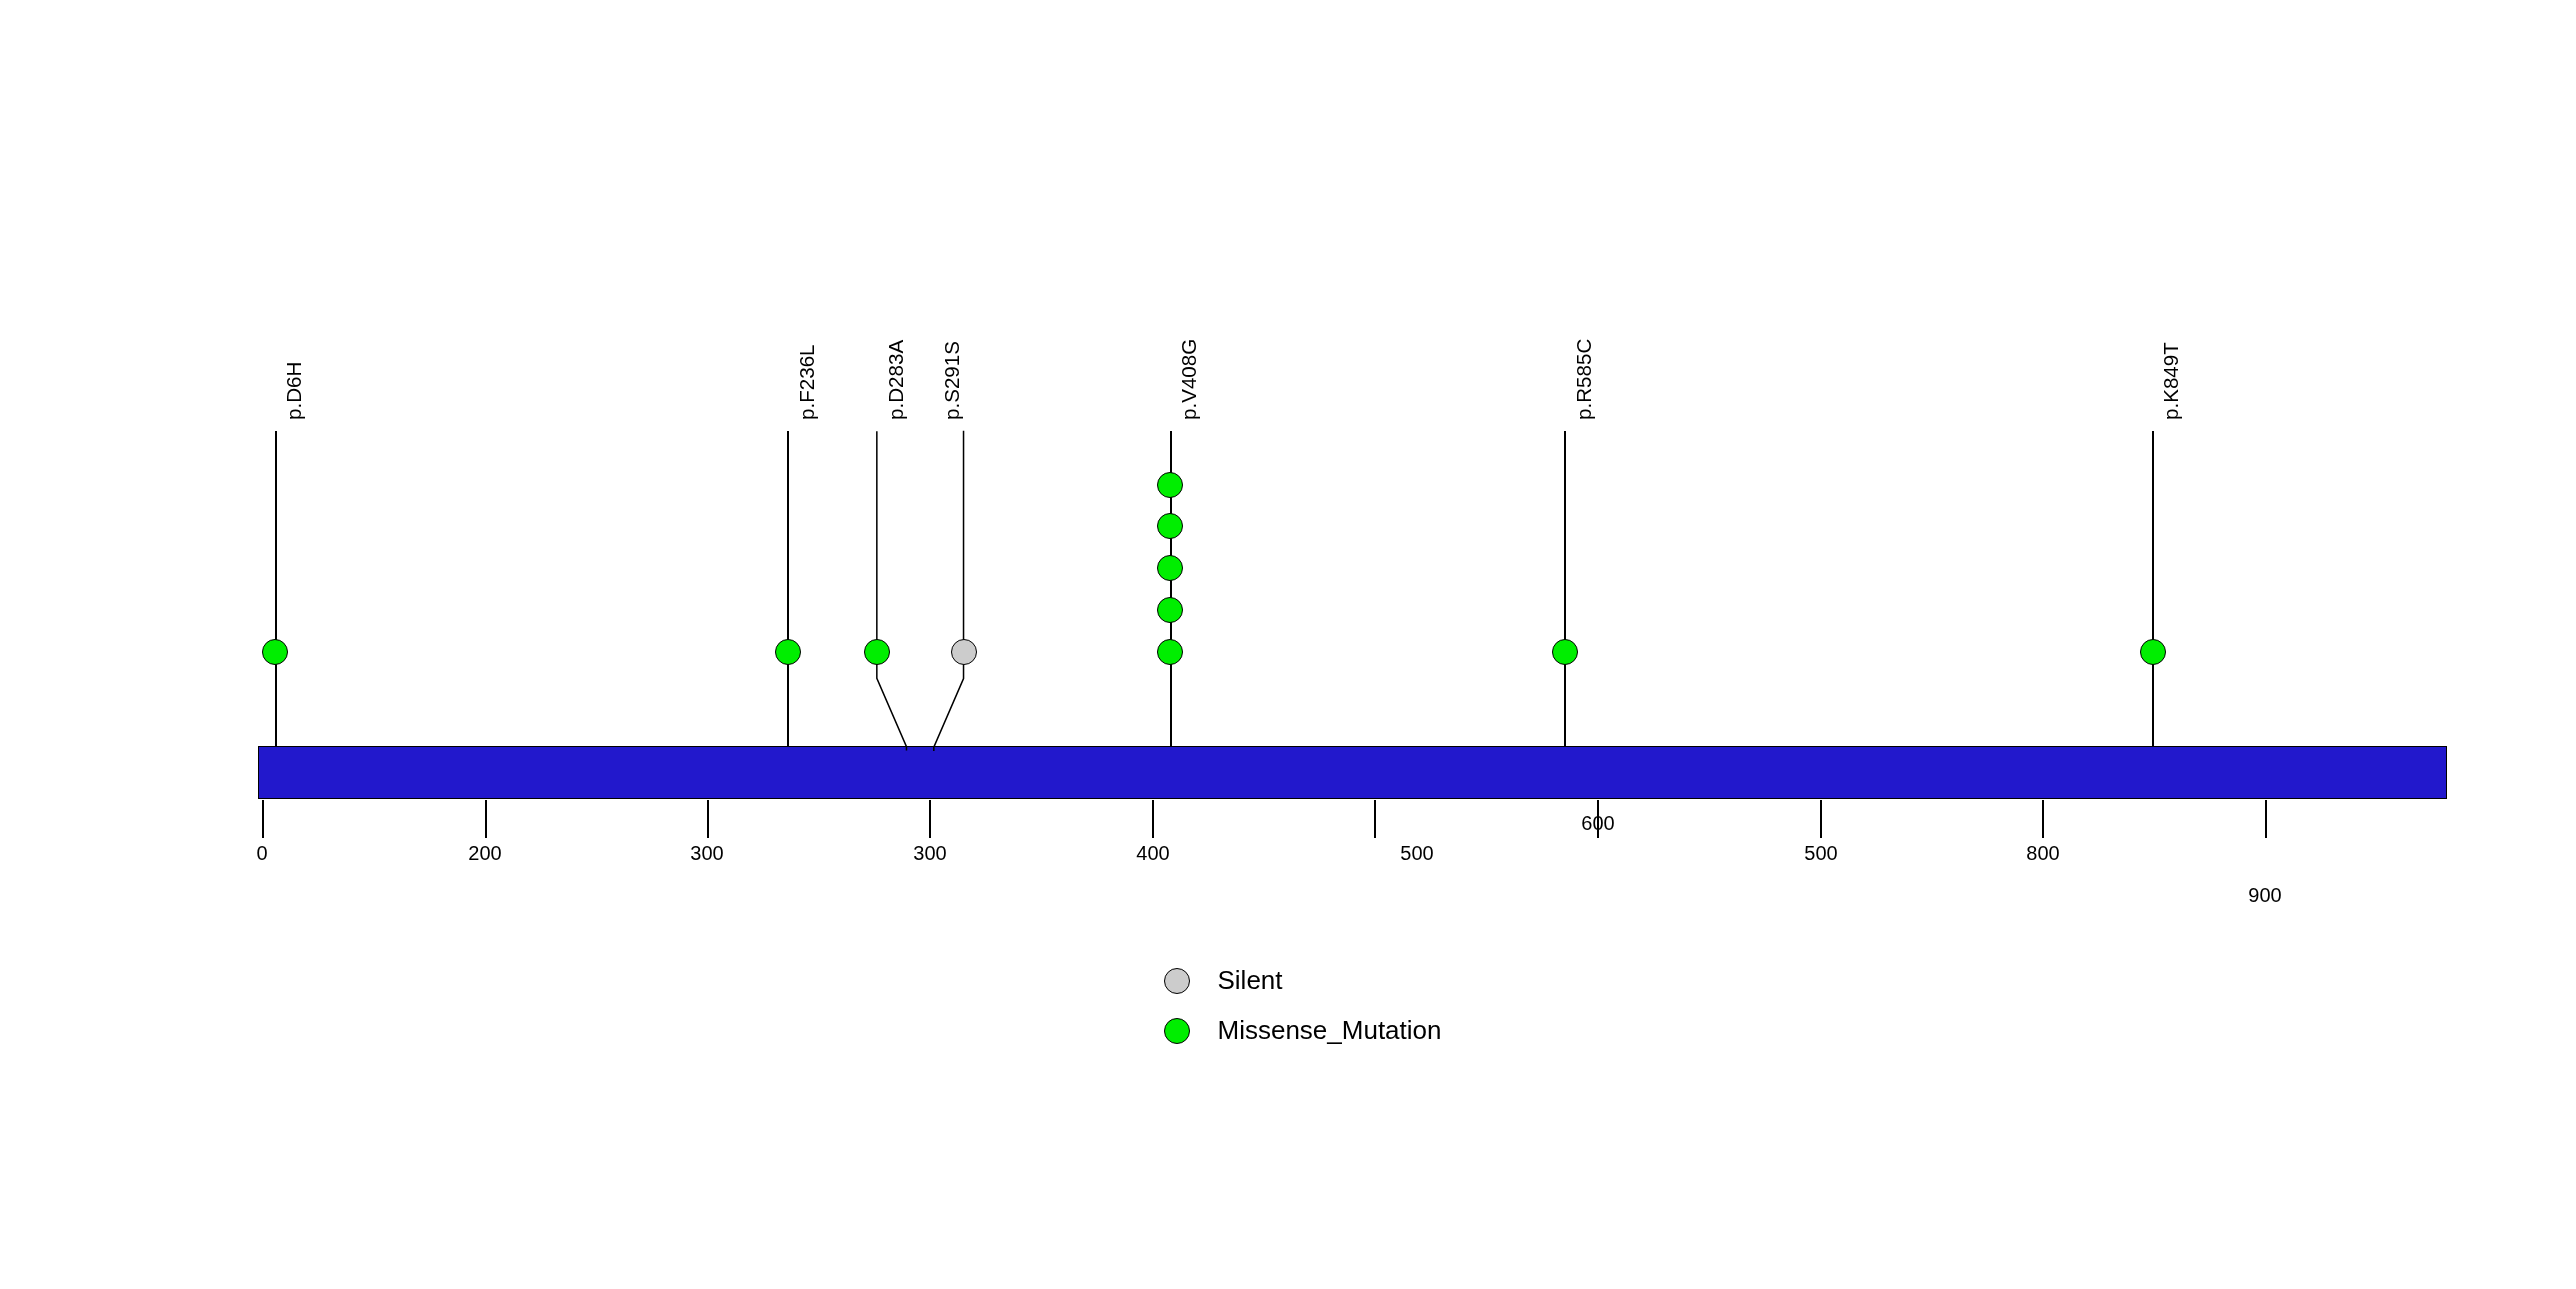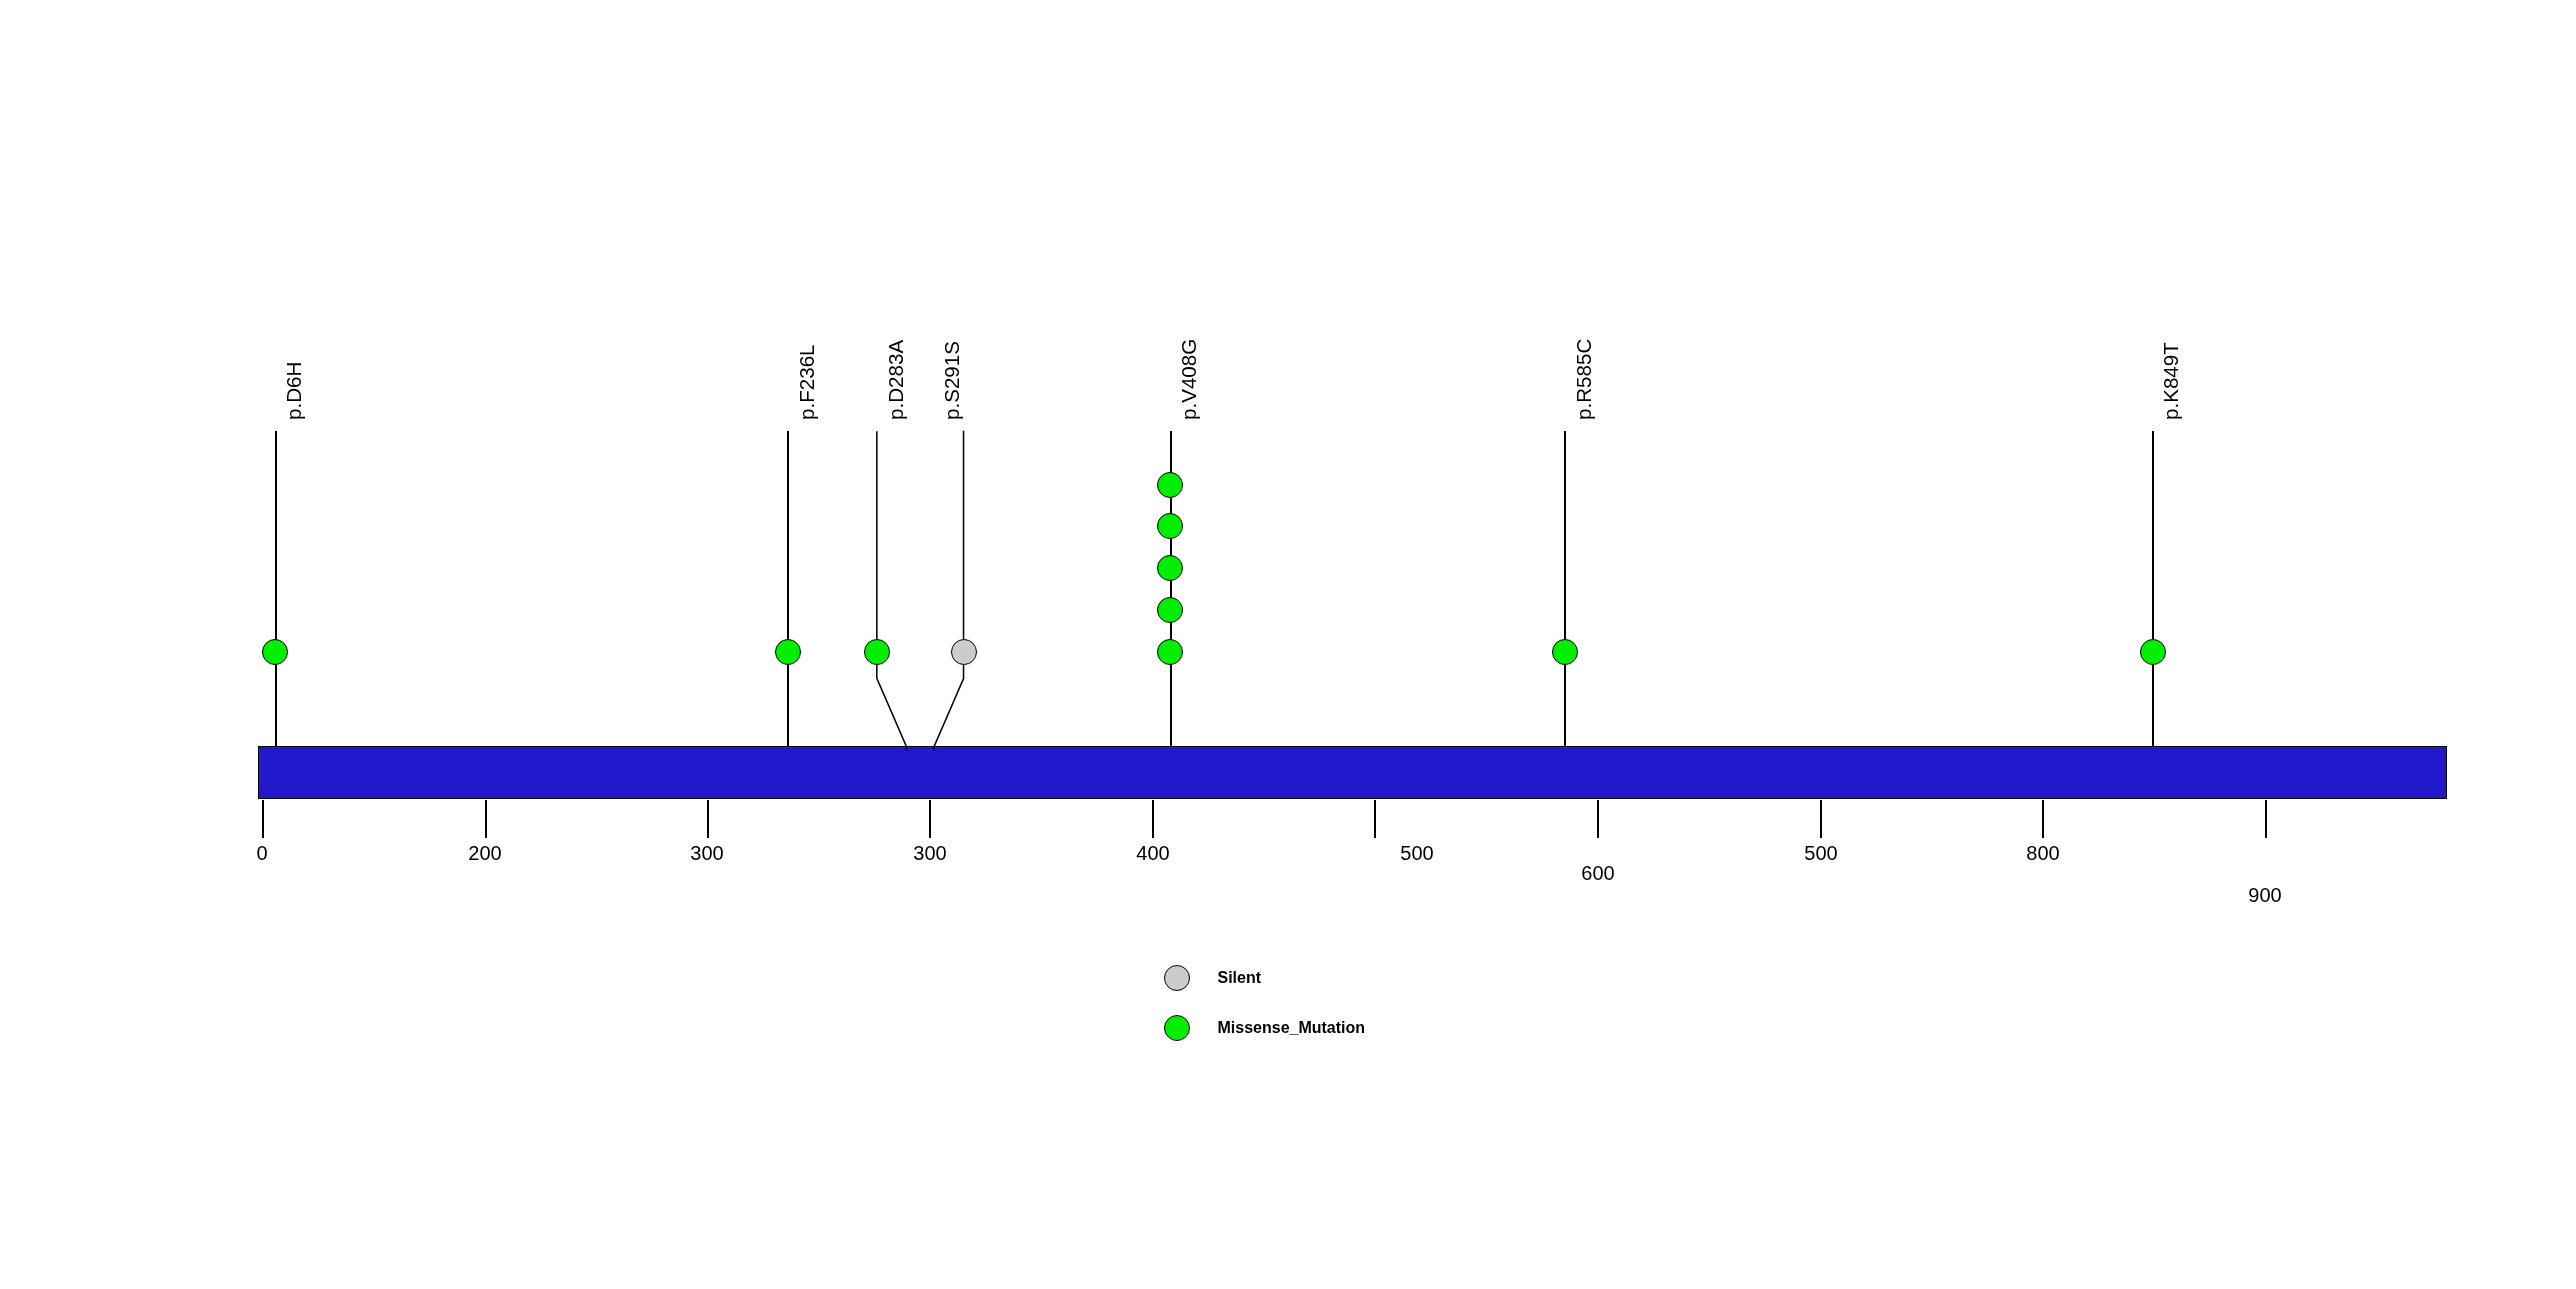--- a/index.html
+++ b/index.html
@@ -28,22 +28,22 @@
       transform:translate(-50%,-50%);}
   .mut-label{position:absolute;font-size:20.6px;color:#000000;
       white-space:nowrap;transform-origin:0 0;
       transform:rotate(-90deg);letter-spacing:0px;}
 
   
   .legend{position:absolute;}
   .legend-row{position:absolute;display:flex;align-items:center;}
   .legend-swatch{width:26px;height:26px;border-radius:50%;
       box-sizing:border-box;border:1.5px solid #000000;flex:none;}
-  .legend-text{margin-left:27.5px;font-size:16px;color:#000000;
-      white-space:nowrap;font-weight:bold;}
+  .legend-text{margin-left:27.5px;font-size:26px;color:#000000;
+      white-space:nowrap;}
 </style>
 </head>
 <body>
 
 <div id="plot">
 
   <div class="protein-bar" style="left:258px;top:746px;width:2189px;height:53px;"></div>
 
   <div class="axis-tick" style="left:262px;top:800px;height:38px;"></div>
   <div class="axis-tick" style="left:485px;top:800px;height:38px;"></div>
@@ -55,21 +55,21 @@
   <div class="axis-tick" style="left:1820px;top:800px;height:38px;"></div>
   <div class="axis-tick" style="left:2042px;top:800px;height:38px;"></div>
   <div class="axis-tick" style="left:2265px;top:800px;height:38px;"></div>
 
   <div class="axis-tick-label" style="left:262px;top:842px;">0</div>
   <div class="axis-tick-label" style="left:485px;top:842px;">200</div>
   <div class="axis-tick-label" style="left:707px;top:842px;">300</div>
   <div class="axis-tick-label" style="left:930px;top:842px;">300</div>
   <div class="axis-tick-label" style="left:1153px;top:842px;">400</div>
   <div class="axis-tick-label" style="left:1375px;top:842px;margin-left:42px;">500</div>
-  <div class="axis-tick-label" style="left:1598px;top:862px;">600</div>
+  <div class="axis-tick-label" style="left:1598px;top:812px;">600</div>
   <div class="axis-tick-label" style="left:1821px;top:842px;">500</div>
   <div class="axis-tick-label" style="left:2043px;top:842px;text-align:center;">800</div>
   <div class="axis-tick-label" style="left:2265px;top:884px;">900</div>
 
   <div class="stem" style="left:275px;top:431px;height:315px;"></div>
   <div class="lolli" style="left:275px;top:652px;width:26px;height:26px;background:#00EE00;"></div>
   <div class="mut-label" style="left:282px;top:420px;">p.D6H</div>
 
   <div class="stem" style="left:787px;top:431px;height:315px;"></div>
   <div class="lolli" style="left:788px;top:652px;width:26px;height:26px;background:#00EE00;"></div>

